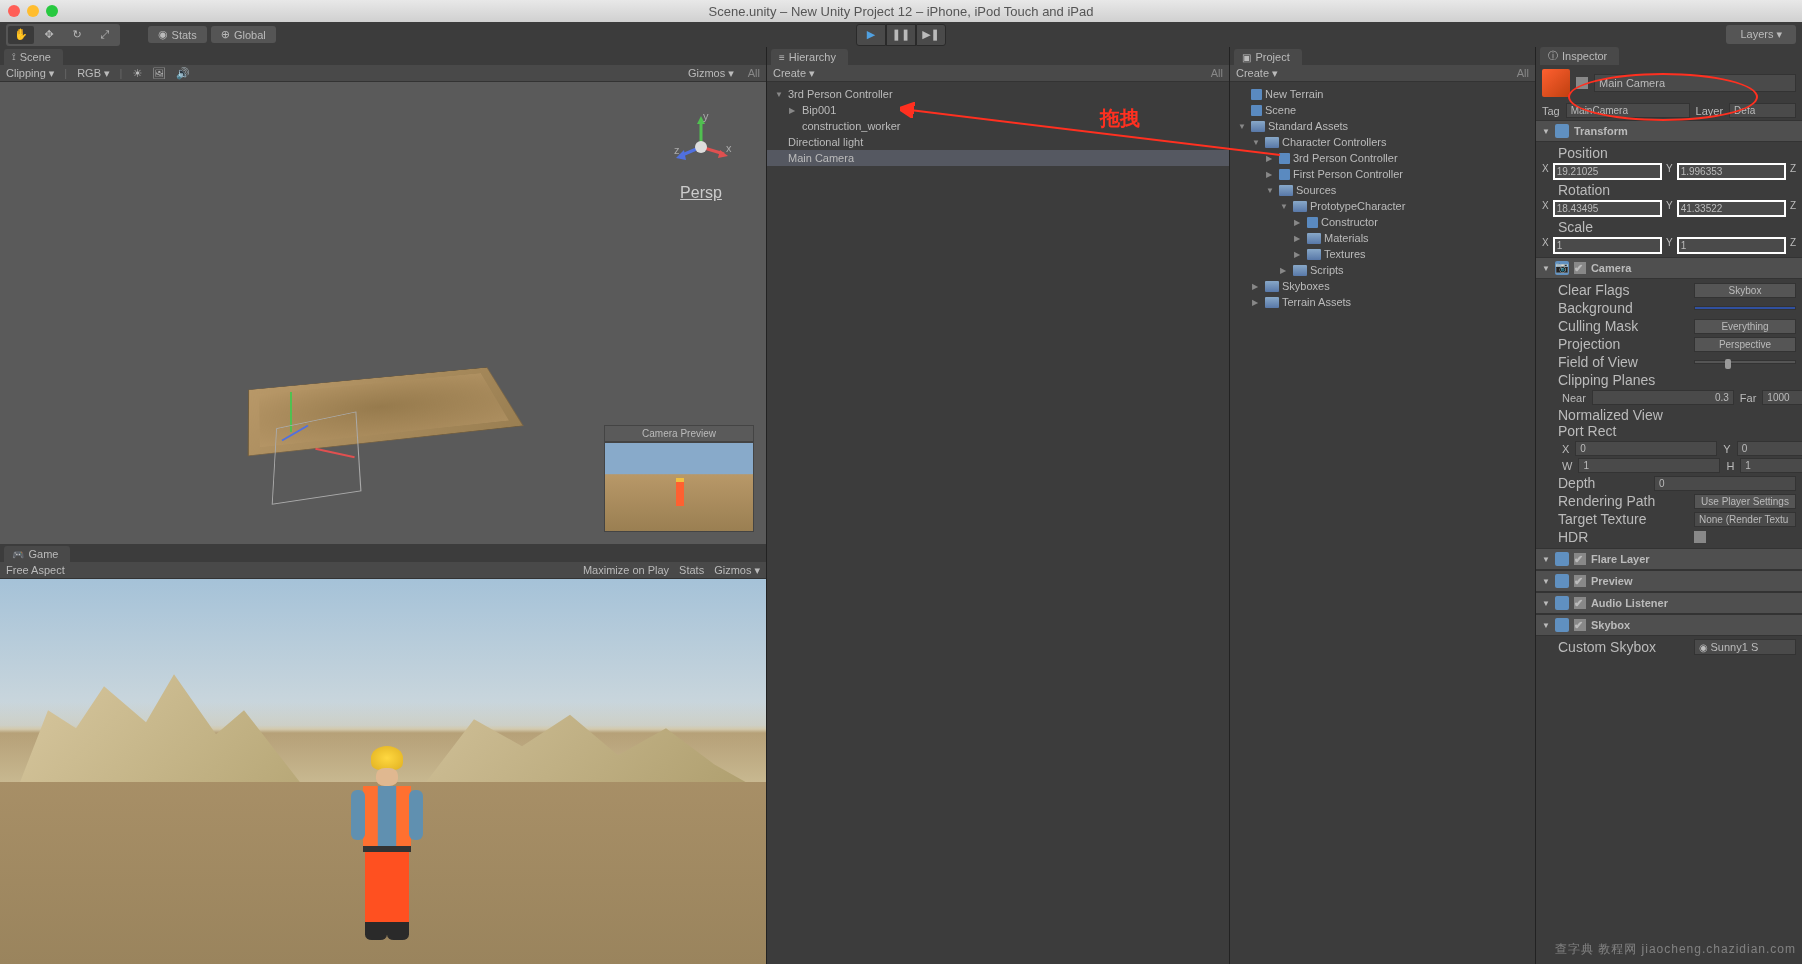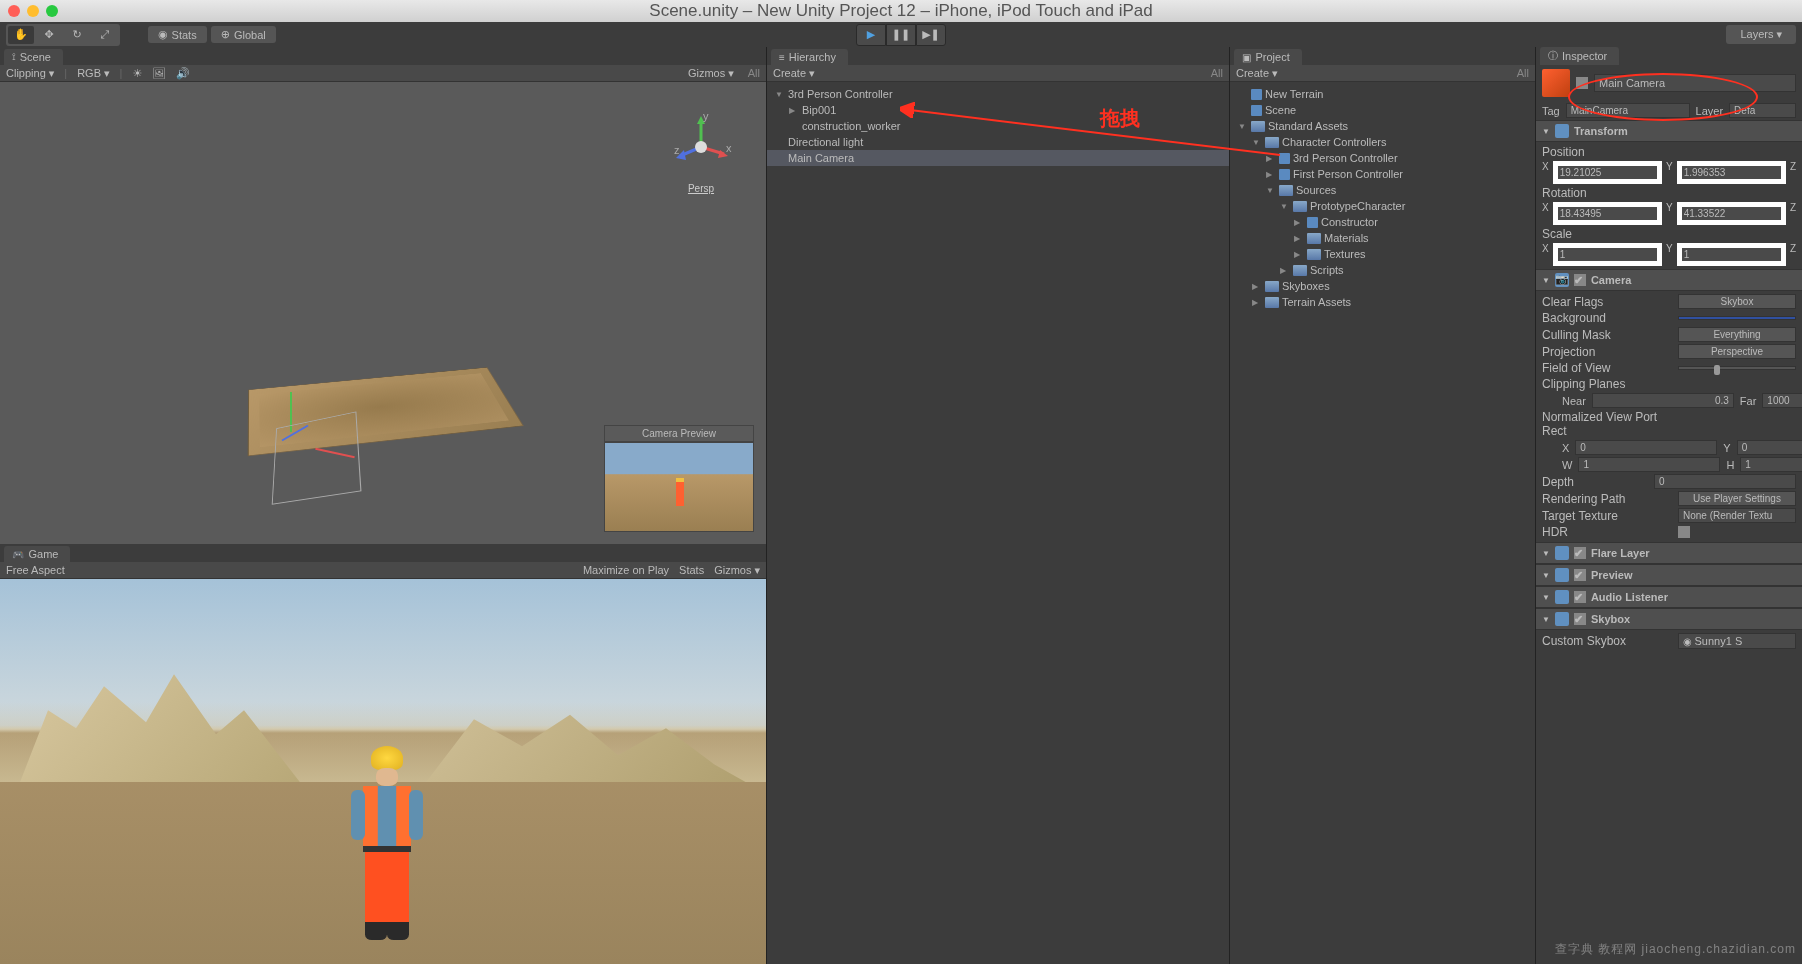--- a/index.html
+++ b/index.html
@@ -1,21 +1,21 @@
 <!DOCTYPE html>
 <html><head>
 <meta charset="utf-8">
 <style>
 * { margin:0; padding:0; box-sizing:border-box; font-family:Arial,Helvetica,sans-serif; font-size:11px; color:#bbb; user-select:none; }
 body { background:#3c3c3c; width:1802px; height:964px; overflow:hidden; position:relative; }
 .titlebar { height:22px; background:linear-gradient(#e8e8e8,#d0d0d0); display:flex; align-items:center; justify-content:center; position:relative; }
 .titlebar .win-btns { position:absolute; left:8px; display:flex; gap:7px; }
 .win-btn { width:12px; height:12px; border-radius:50%; }
 .win-close { background:#ff5f57; } .win-min { background:#ffbd2e; } .win-max { background:#28c940; }
-.titlebar-text { color:#555; font-size:17px; }
+.titlebar-text { color:#555; font-size:13px; }
 
 .toolbar { height:25px; background:#3c3c3c; display:flex; align-items:center; padding:0 6px; gap:4px; }
 .tool-group { display:flex; gap:2px; background:#555; border-radius:3px; padding:2px; }
 .tool-btn { width:26px; height:18px; display:flex; align-items:center; justify-content:center; border-radius:2px; cursor:pointer; color:#bbb; }
 .tool-btn.active { background:#3a3a3a; }
 .pivot-btn { background:#555; padding:2px 10px; border-radius:3px; cursor:pointer; font-size:11px; display:flex; align-items:center; gap:4px; }
 .play-group { position:absolute; left:50%; transform:translateX(-50%); display:flex; gap:0; }
 .play-btn { width:30px; height:22px; background:#4a4a4a; border:1px solid #2a2a2a; display:flex; align-items:center; justify-content:center; cursor:pointer; }
 .play-btn:first-child { border-radius:3px 0 0 3px; } .play-btn:last-child { border-radius:0 3px 3px 0; }
 .layers-btn { background:#555; padding:3px 14px; border-radius:3px; cursor:pointer; margin-left:auto;text-align:right; }
@@ -29,21 +29,21 @@
 .tab-header { height:18px; background:#3c3c3c; display:flex; align-items:flex-end; padding-left:4px; }
 .tab { background:#494949; padding:2px 12px 2px 8px; border-radius:3px 3px 0 0; font-size:11px; display:flex; align-items:center; gap:4px; }
 .tab-icon { font-size:10px; }
 .sub-bar { height:17px; background:#494949; display:flex; align-items:center; padding:0 6px; gap:10px; font-size:10px; color:#aaa; border-bottom:1px solid #333; }
 .sub-bar .drop { cursor:pointer; display:flex; align-items:center; gap:3px; }
 .sub-bar .sep::after { content:"|"; color:#666; }
 .search-label { color:#888; margin-left:auto; }
 
 .scene-view { flex:1; background:#5a5a5a; position:relative; overflow:hidden; }
 .gizmo { position:absolute; right:30px; top:30px; width:70px; height:90px; }
-.gizmo-text { position:absolute; bottom:8px; left:50%; transform:translateX(-50%); font-size:10px; color:#ccc;text-decoration:underline; }
+.gizmo-text { position:absolute; bottom:0; left:50%; transform:translateX(-50%); font-size:16px; color:#ccc;text-decoration:underline; }
 .terrain-sim { position:absolute; left:250px; top:270px; width:280px; height:160px; }
 .terrain-poly { width:260px; height:110px; background:linear-gradient(135deg,#b89868,#9a7f52); transform:perspective(600px) rotateX(55deg) rotateZ(-10deg); border:1px solid rgba(0,0,0,0.3); position:relative; }
 .terrain-poly::before { content:""; position:absolute; inset:10px; background:radial-gradient(ellipse,#8a6f42,#b89868); opacity:.6; }
 .cam-frustum { position:absolute; left:270px; top:330px; width:90px; height:90px; border:1px solid #aaa; transform:perspective(400px) rotateX(30deg) rotateY(-20deg); }
 .axis-arrow { position:absolute; width:40px; height:2px; }
 .axis-red { background:#e05050; left:315px; top:370px; transform:rotate(12deg); }
 .axis-green { background:#50c050; left:290px; top:310px; width:2px; height:40px; }
 .axis-blue { background:#5070e0; left:280px; top:350px; transform:rotate(-30deg); width:30px; }
 .cam-preview { position:absolute; right:12px; bottom:12px; width:150px; }
 .cam-preview-lbl { background:#5a5a5a; padding:2px 6px; font-size:10px; text-align:center; border:1px solid #444; }
@@ -81,26 +81,26 @@
 .cube-ico { width:28px; height:28px; background:linear-gradient(135deg,#ff6030,#c04010); border-radius:2px; }
 .insp-check { width:12px; height:12px; background:#888; }
 .insp-name-field { flex:1; background:#4a4a4a; border:1px solid #333; padding:2px 4px; }
 .tag-row { padding:2px 6px; display:flex; gap:6px; align-items:center; font-size:10px; }
 .tag-drop { flex:1; background:#4a4a4a; border:1px solid #333; padding:1px 4px; font-size:10px; }
 .comp-hdr { background:#4f4f4f; padding:3px 6px; display:flex; align-items:center; gap:5px; border-top:1px solid #333; border-bottom:1px solid #333; font-weight:bold; font-size:11px; }
 .comp-hdr .fold { font-size:8px; }
 .comp-ico { width:14px; height:14px; background:#6090c0; border-radius:2px; }
 .comp-body { padding:2px 6px; }
 .prop-row { display:flex; align-items:center; padding:1px 0; gap:6px; font-size:10px; }
-.prop-label { width:130px; font-size:12px; color:#bbb; }
+.prop-label { width:130px; font-size:14px; color:#bbb;margin-left:16px; }
 .prop-val { flex:1; background:#4a4a4a; border:1px solid #333; padding:1px 4px; font-size:10px; }
 .prop-drop { flex:1; background:#555; border:1px solid #333; padding:1px 4px; font-size:10px; text-align:center; }
 .xyz { display:flex; gap:4px; flex:1; }
 .xyz span { font-size:10px; }
-.xyz input { flex:1; background:#4a4a4a; border:5px solid #ffffff; padding:1px 2px; font-size:10px; color:#bbb; width:40px; }
+.xyz input { flex:1; background:#4a4a4a; border:2px solid #ffffff; padding:1px 2px; font-size:10px; color:#bbb; width:40px; }
 
 
 .annotation-arrow { position:absolute; pointer-events:none; stroke:#ff3020; fill:#ff3020; }
 .annotation-text { position:absolute; color:#ff3020; font-size:20px; font-weight:bold; }
 .annotation-circle { position:absolute; border:2px solid #ff3020; border-radius:50%; pointer-events:none; }
 
 .watermark { position:absolute; right:6px; bottom:6px; font-size:12px; color:rgba(255,255,255,0.35); letter-spacing:1px; }
 </style>
 </head>
 <body>

